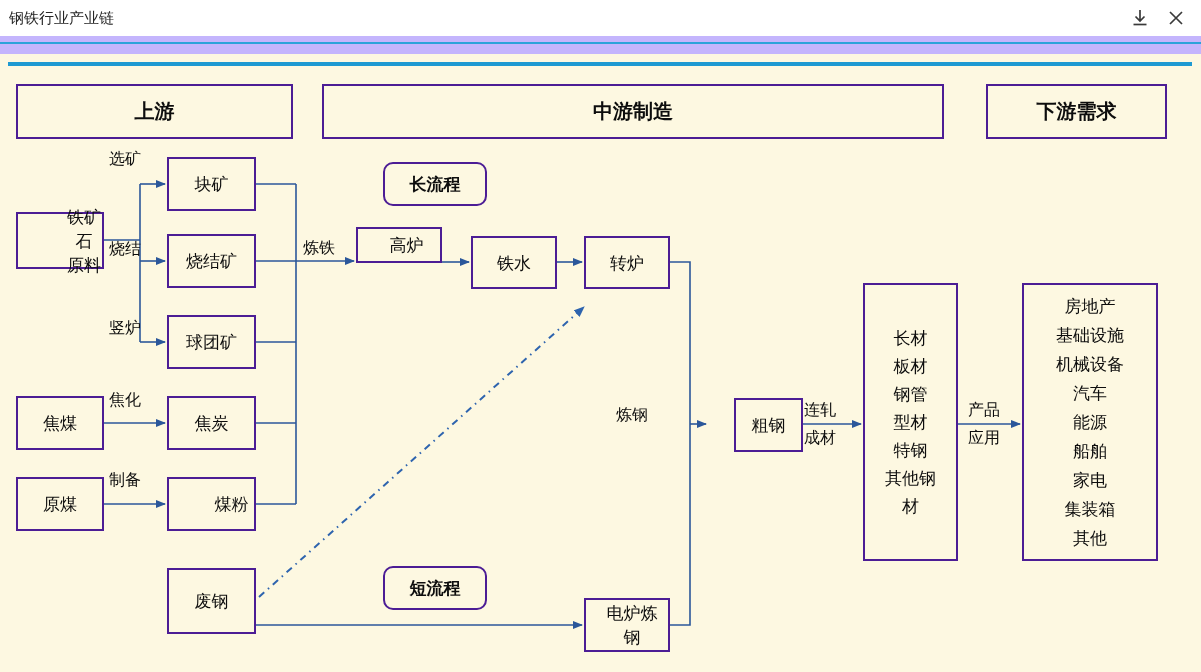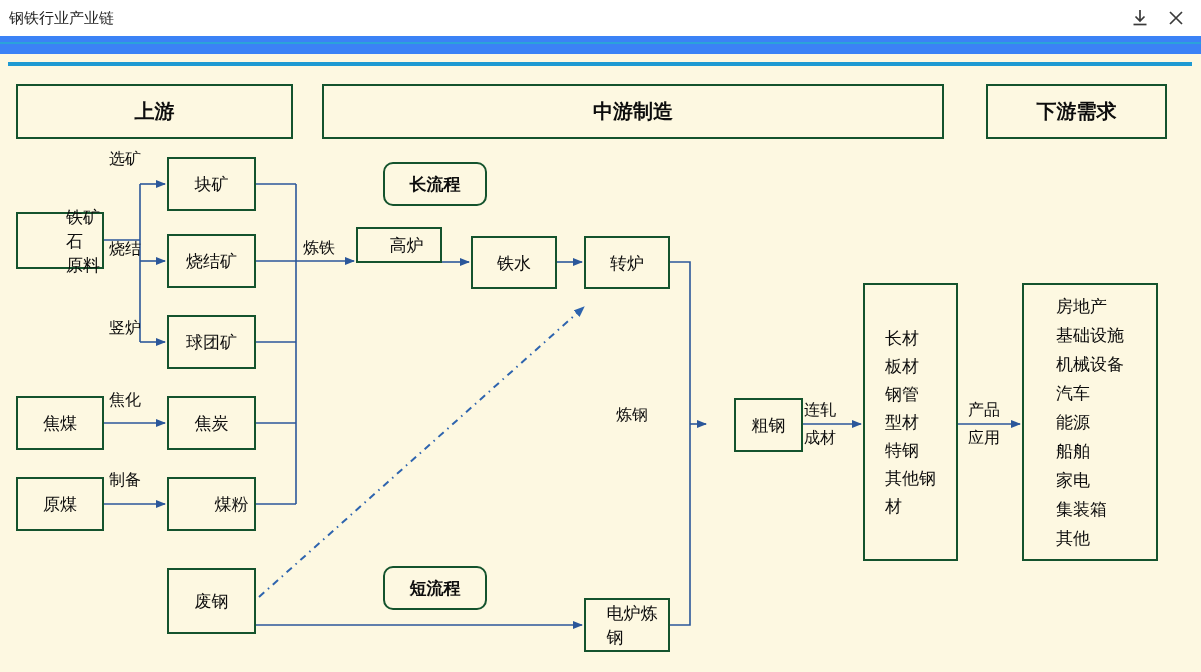--- a/index.html
+++ b/index.html
@@ -1,37 +1,37 @@
 <!DOCTYPE html>
 <html><head>
 <meta charset="utf-8">
 <style>
   html,body{margin:0;padding:0;}
   body{font-family:"DejaVu Sans","Liberation Sans",sans-serif;background:#ffffff;}
-  .page{position:relative;width:1201px;height:672px;overflow:hidden;background:#3b82f6;text-decoration:underline;}
+  .page{position:relative;width:1201px;height:672px;overflow:hidden;background:#c4b5fd;text-decoration:underline;}
 
   
   .titlebar{position:absolute;left:0;top:0;width:1201px;height:36px;display:flex;align-items:center;background:#ffffff;z-index:5;}
   .title{margin-left:9px;font-size:15px;color:#262626;}
   .tb-actions{margin-left:auto;margin-right:14px;display:flex;align-items:center;gap:14px;}
   .tb-btn{width:22px;height:22px;display:flex;align-items:center;justify-content:center;cursor:pointer;}
   .rule-thin{position:absolute;left:0;top:42px;width:1201px;height:2px;background:#2ba3da;z-index:4;}
 
   
   .bg-cream{position:absolute;left:0;top:54px;width:1201px;height:618px;background:#fdf8e1;z-index:0;}
   .rule-thick{position:absolute;left:8px;top:62px;width:1184px;height:4px;background:#1e9ad2;z-index:2;}
 
   
   .edges{position:absolute;left:0;top:0;z-index:1;pointer-events:none;}
   .edge{stroke:#2b579a;stroke-width:1.6;fill:none;}
   .edge-dashed{stroke:#2e64ae;stroke-width:2;fill:none;stroke-dasharray:7 5 1.5 5;}
 
   
-  .hdr,.node{position:absolute;box-sizing:border-box;border:2px solid #14532d;background:#fdf8e1;
-    display:flex;align-items:center;justify-content:center;color:#0d0d0d;z-index:2;white-space:pre-line;}
+  .hdr,.node{position:absolute;box-sizing:border-box;border:2px solid #4c1d95;background:#fdf8e1;
+    display:flex;align-items:center;justify-content:center;text-align:center;color:#0d0d0d;z-index:2;white-space:pre-line;}
   .hdr{font-size:20px;font-weight:bold;border-width:2px;}
   .node{font-size:17px;line-height:26px;}
   .node.rounded{border-radius:10px;font-weight:bold;}
 
   
   .elabel{position:absolute;font-size:16px;color:#0d0d0d;z-index:3;white-space:pre-line;line-height:21px;}
   .elabel.two{text-align:center;line-height:28px;}
 </style>
 </head>
 <body>

